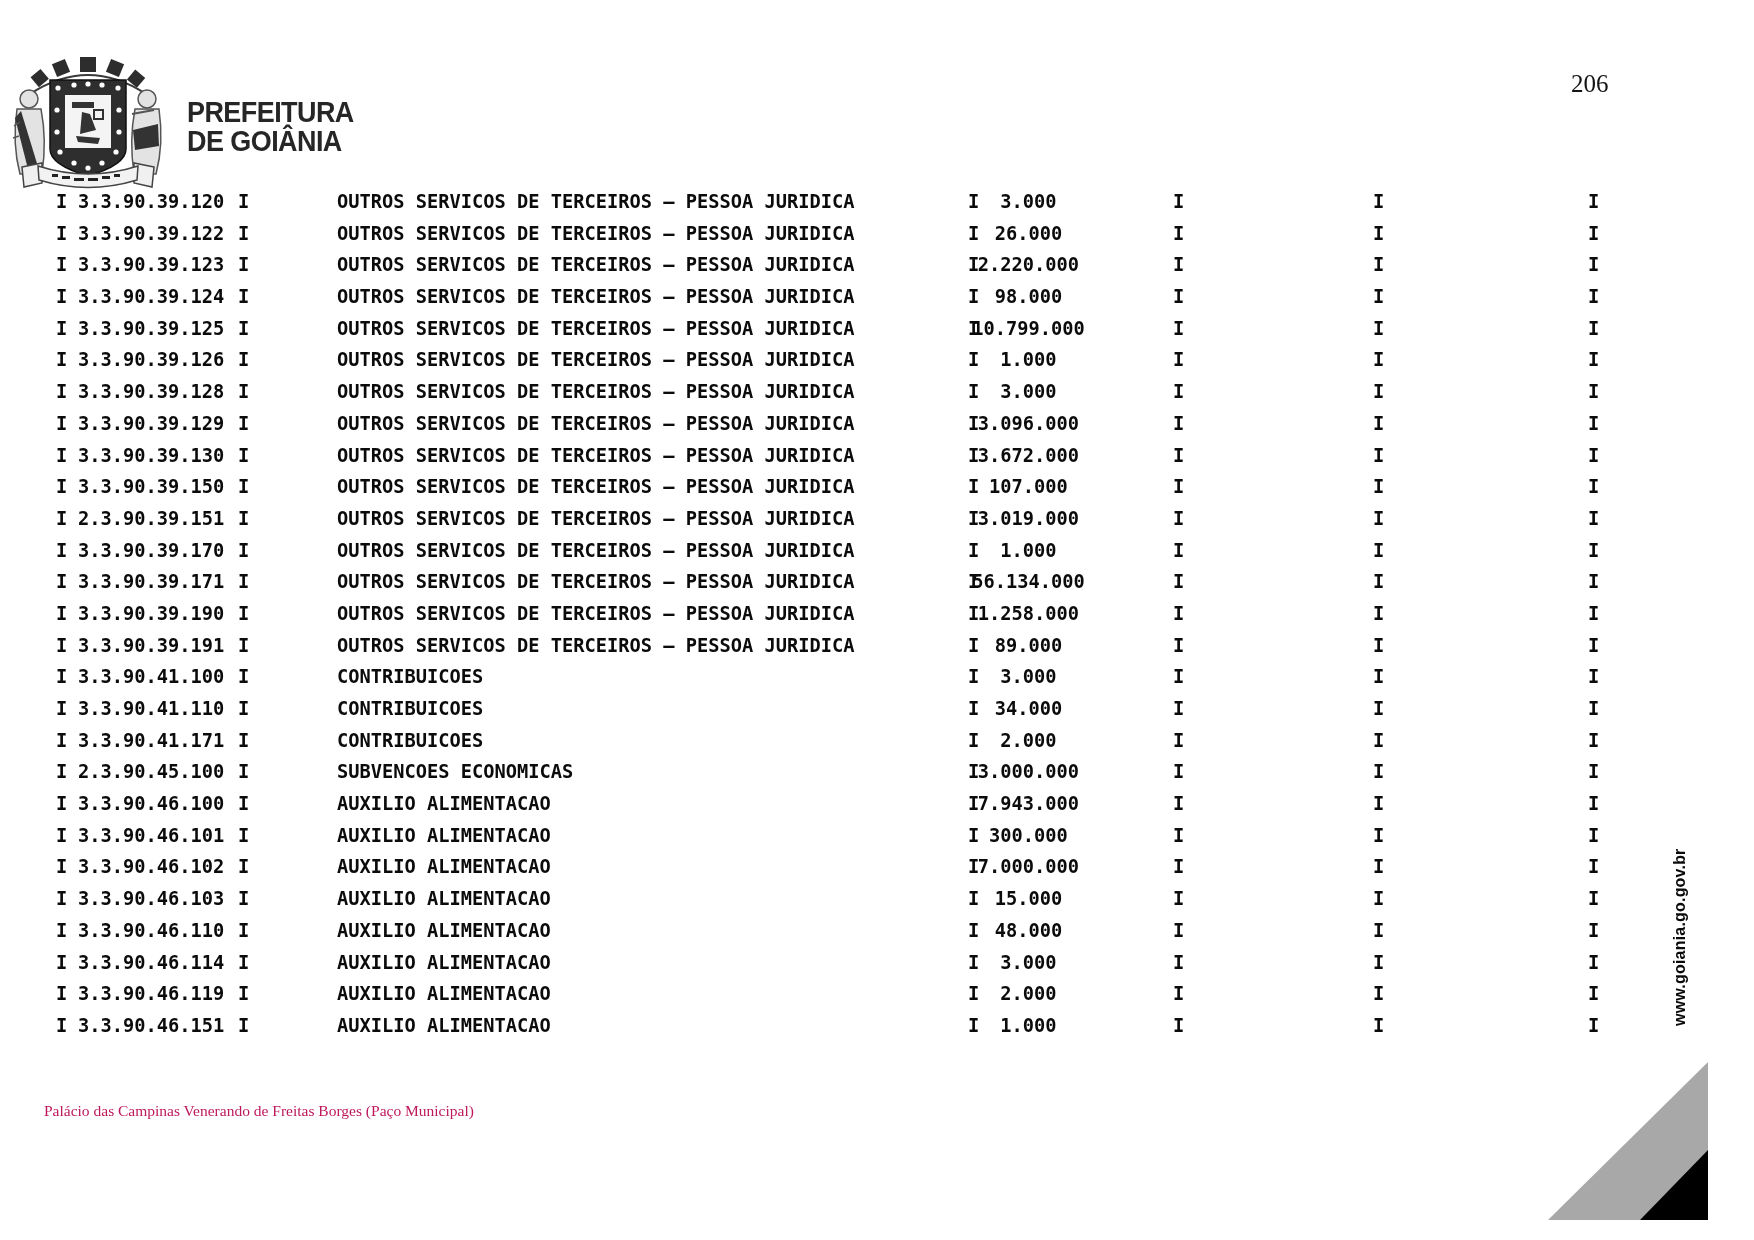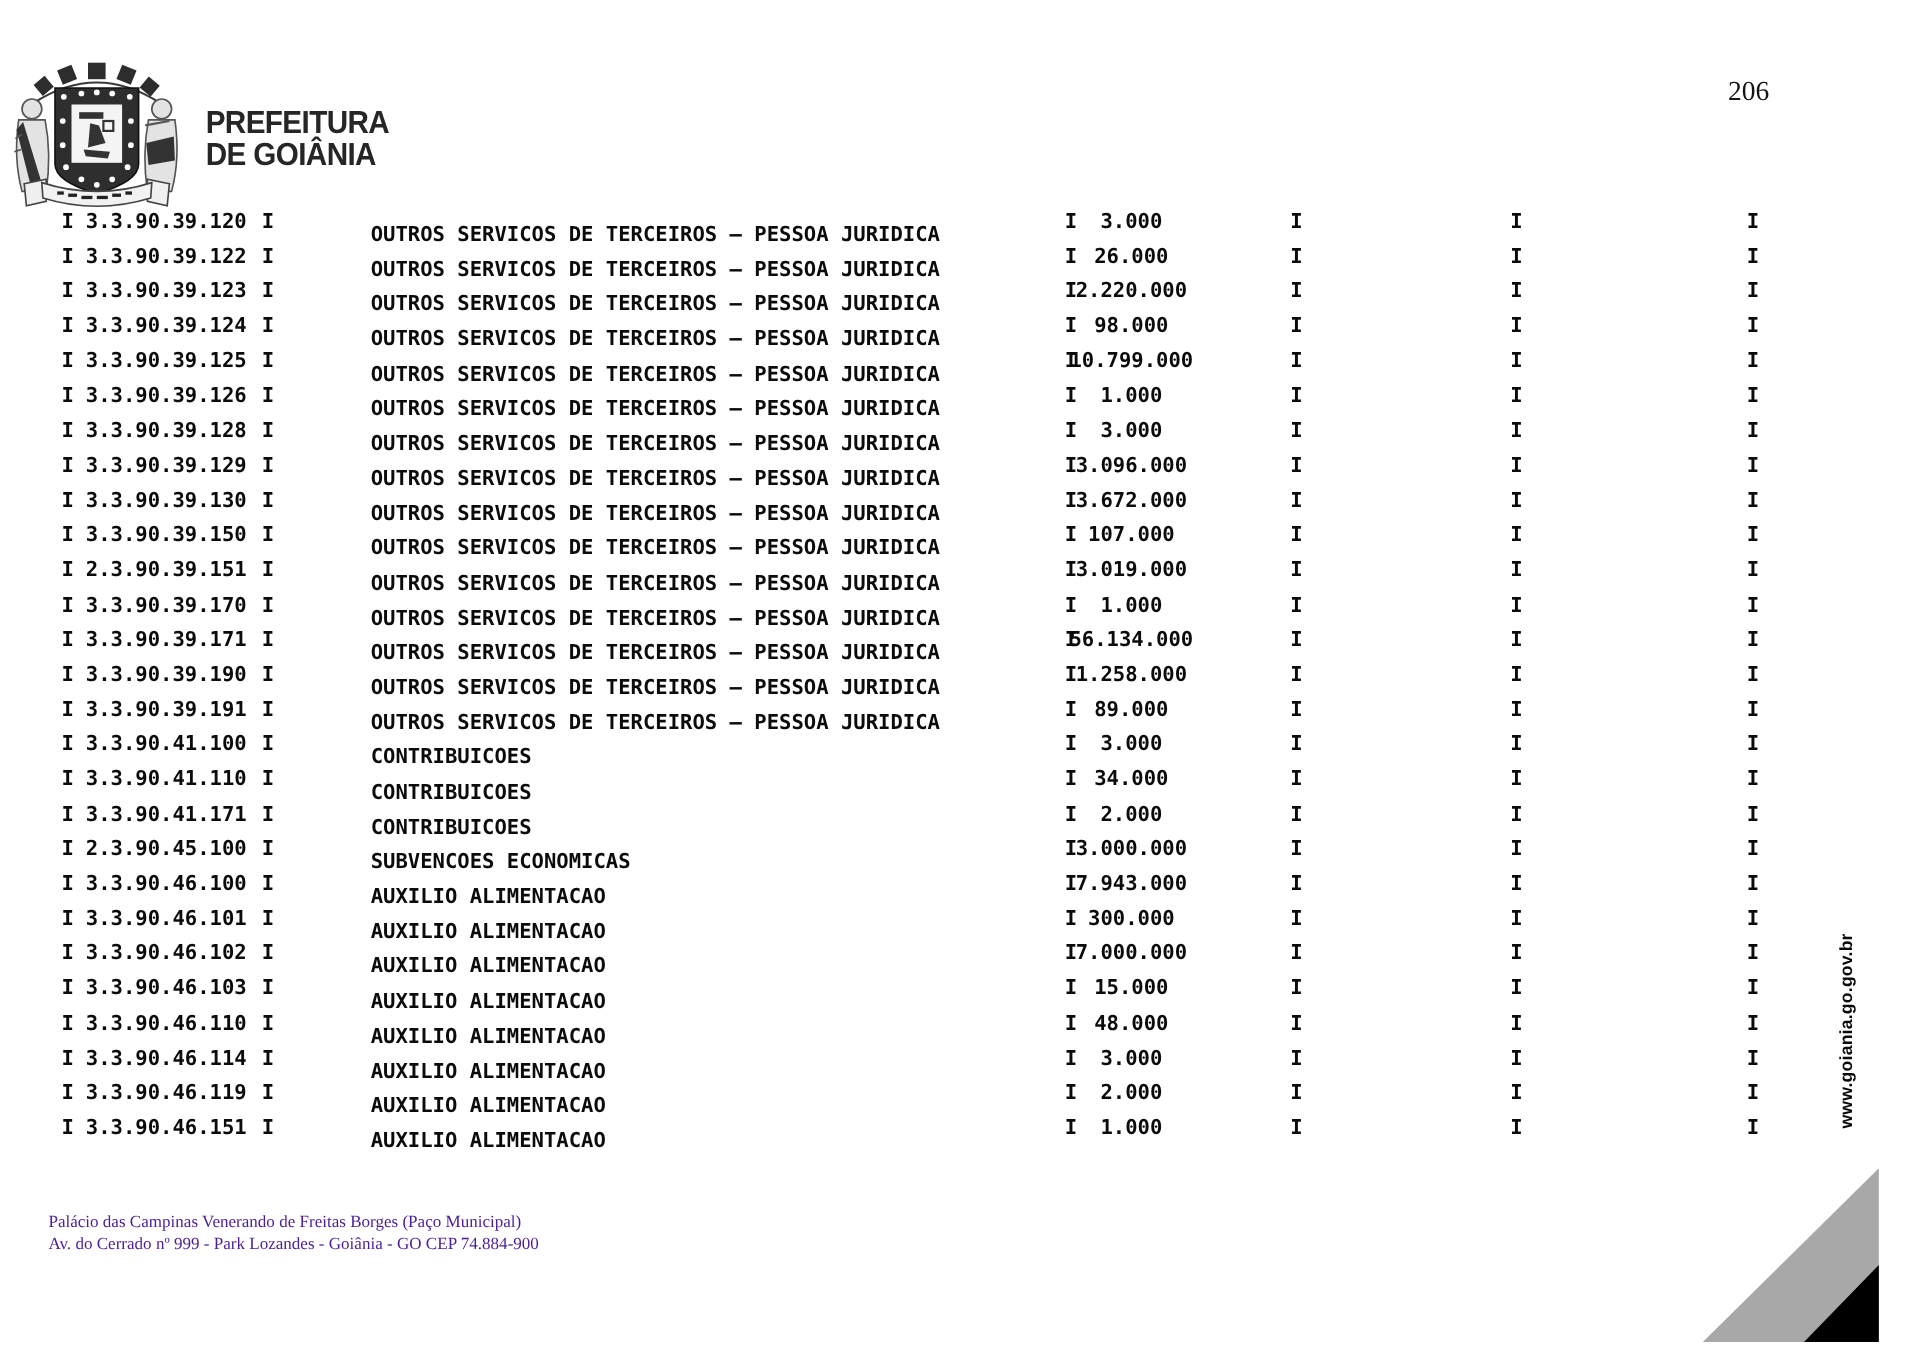--- a/index.html
+++ b/index.html
@@ -29,32 +29,32 @@
   .report{position:absolute;left:0;top:186px;width:1754px;}
   .row{position:relative;height:31.7px;}
   .cell{
     position:absolute;top:0;line-height:31.7px;white-space:pre;
     font-family:"DejaVu Sans Mono","Liberation Mono",monospace;
     font-weight:700;font-size:18.7px;color:#0b0b0b;
   }
   .cell.sep-a{left:56px;}
   .cell.code{left:78px;}
   .cell.sep-b{left:238px;}
-  .cell.desc{left:337px;margin-top:12px;}
+  .cell.desc{left:337px;}
   .cell.sep-c{left:968px;}
   .cell.value{left:900px;width:257px;text-align:center;}
   .cell.sep-d{left:1173px;}
   .cell.sep-e{left:1373px;}
   .cell.sep-f{left:1588px;}
 
   
   .footer{
     position:absolute;left:44px;top:1101px;
     font-family:"Liberation Serif",serif;font-size:15.5px;line-height:20px;
-    color:#4c1d95;
+    color:#be185d;
   }
 
   
   .site-vertical{
     position:absolute;left:1671px;top:1026px;width:184px;height:20px;
     transform:rotate(-90deg);transform-origin:0 0;
     font-family:"Liberation Sans",sans-serif;font-weight:bold;
     font-size:16px;letter-spacing:0.2px;color:#0a0a0a;white-space:nowrap;
   }
 
@@ -461,21 +461,20 @@
       <span class="cell sep sep-c">I</span>
       <span class="cell value">1.000</span>
       <span class="cell sep sep-d">I</span>
       <span class="cell sep sep-e">I</span>
       <span class="cell sep sep-f">I</span>
     </div>
   </div>
 
   <div class="footer">
     <div>Palácio das Campinas Venerando de Freitas Borges (Paço Municipal)</div>
-    <div>Av. do Cerrado nº 999 - Park Lozandes - Goiânia - GO CEP 74.884-900</div>
   </div>
 
   <div class="site-vertical">www.goiania.go.gov.br</div>
 
   <svg class="corner" viewBox="0 0 161 159" aria-hidden="true">
     <polygon points="0,158 160,0 160,158" fill="#a8a8a8"></polygon>
     <polygon points="92,158 160,88 160,158" fill="#000000"></polygon>
   </svg>
 
 </div>

